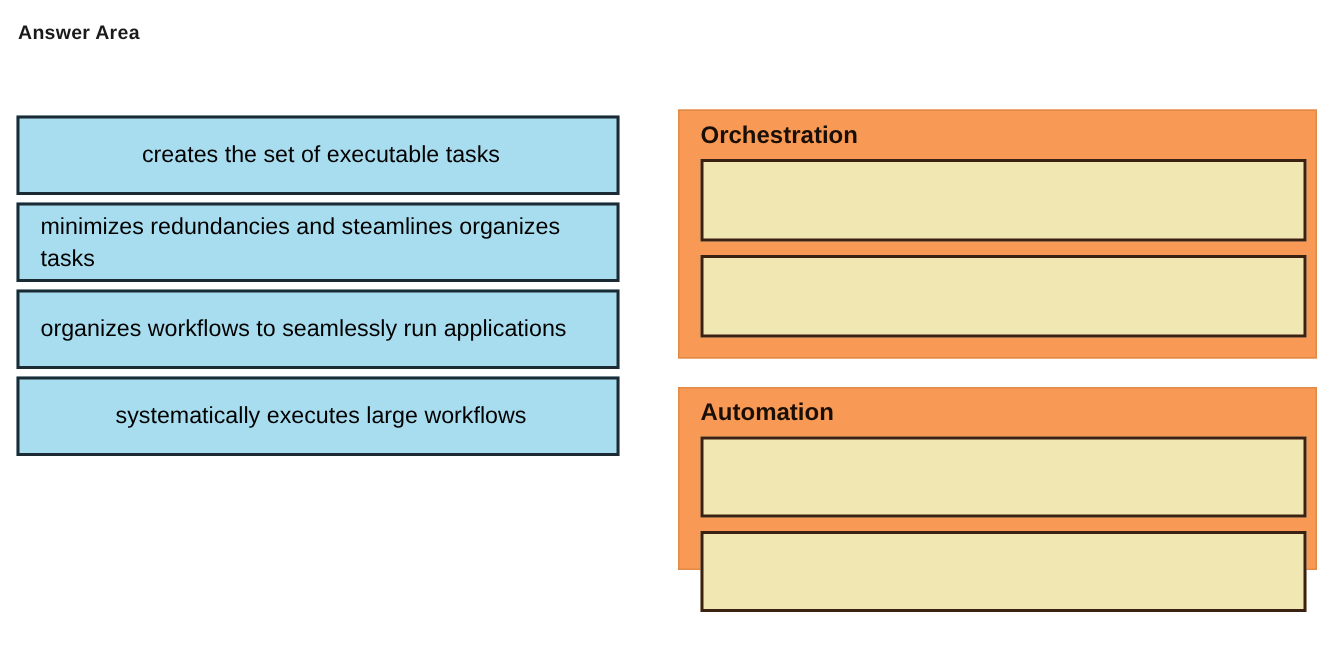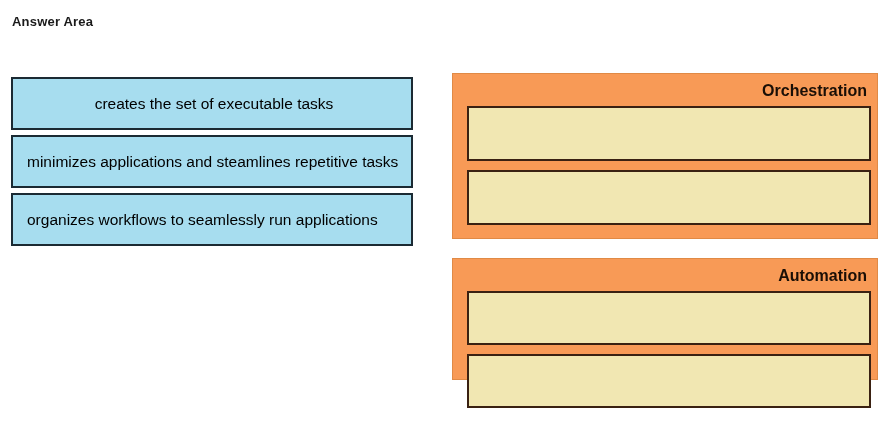--- a/index.html
+++ b/index.html
@@ -64,21 +64,20 @@
   }
   #panel-orchestration { top: 73px; height: 166px; }
   #panel-automation    { top: 258px; height: 122px; }
 
   .category-title {
     font-size: 16px;
     font-weight: bold;
     color: #1a0f06;
     line-height: 20px;
     margin: 1px 0 5px 4px;
-    text-align: right;
   }
   .drop-slot {
     box-sizing: border-box;
     width: 404px;
     height: 55px;
     background: #f1e7b2;
     border: 2px solid #3a2112;
     margin: 0 0 9px 4px;
   }
   .drop-slot:last-child { margin-bottom: 0; }
@@ -89,27 +88,30 @@
 
 <div id="page-title">Answer Area</div>
 
 <div id="source-list">
 
   <div class="source-tile tall centered">
     <span class="tile-text">creates the set of executable tasks</span>
   </div>
 
   <div class="source-tile wrap">
-    <span class="tile-text">minimizes applications and steamlines repetitive tasks</span>
+    <span class="tile-text">minimizes redundancies and steamlines organizes tasks</span>
   </div>
 
   <div class="source-tile wrap">
     <span class="tile-text">organizes workflows to seamlessly run applications</span>
   </div>
 
+  <div class="source-tile tall centered">
+    <span class="tile-text">systematically executes large workflows</span>
+  </div>
 
 </div>
 
 <div class="category-panel" id="panel-orchestration">
   <div class="category-title">Orchestration</div>
   <div class="drop-slot"></div>
   <div class="drop-slot"></div>
 </div>
 
 <div class="category-panel" id="panel-automation">

